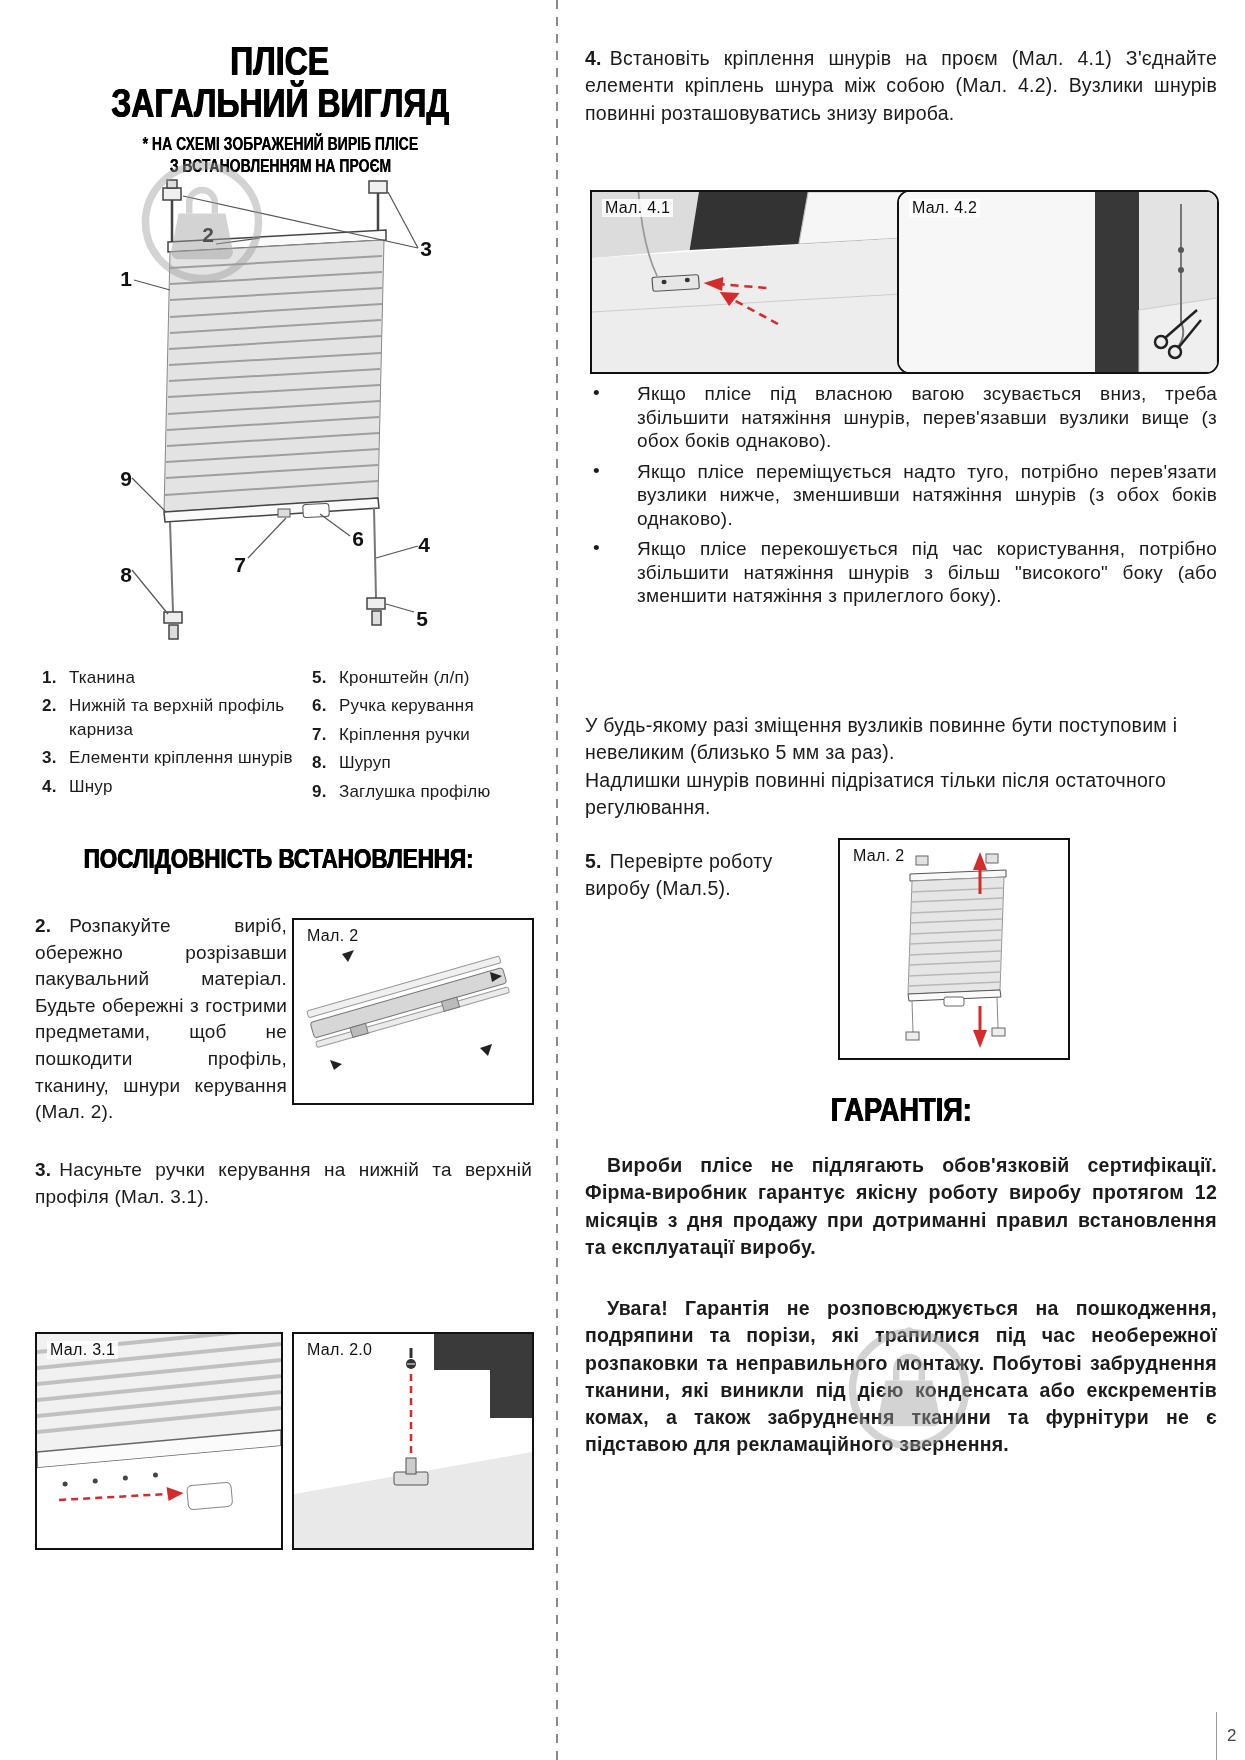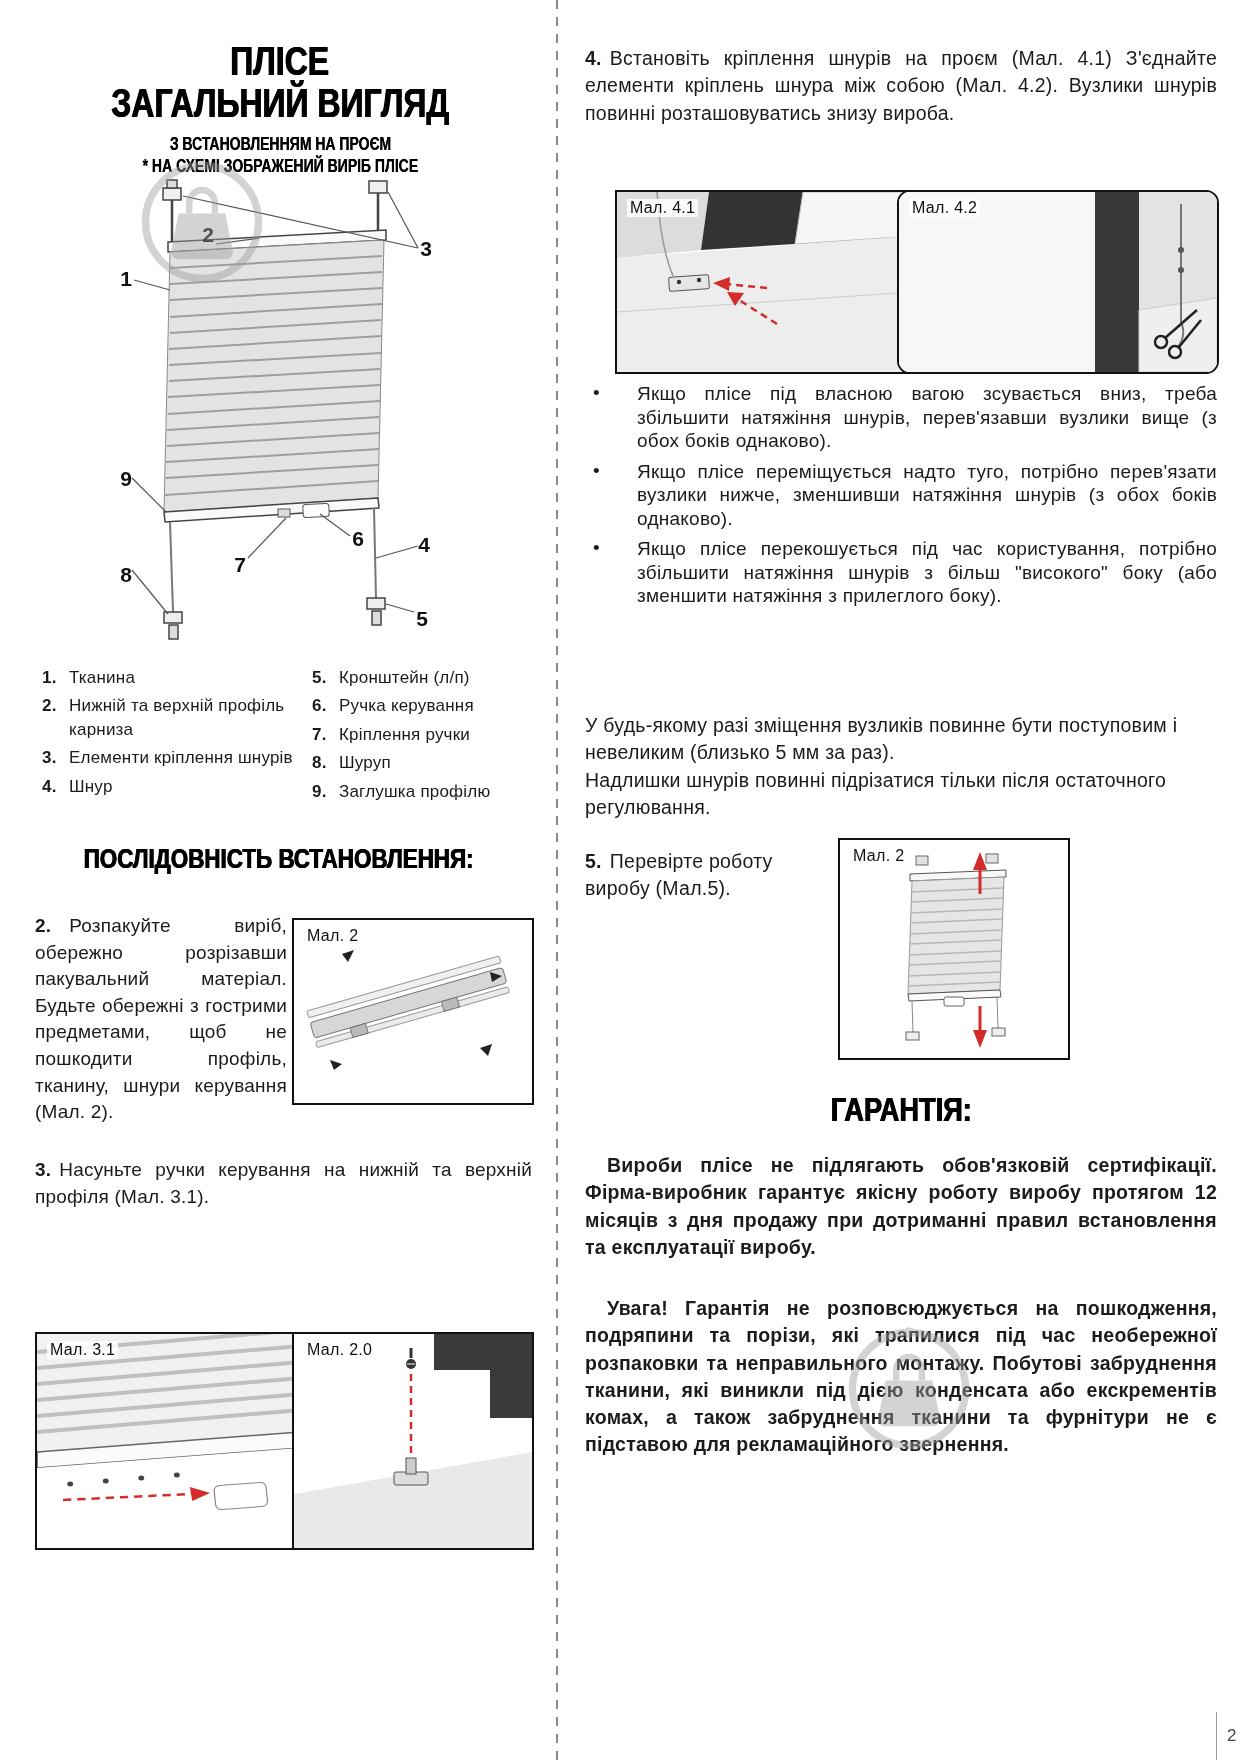--- a/index.html
+++ b/index.html
@@ -45,22 +45,22 @@
 <div class="page">
 
   <div class="divider"></div>
 
   <div class="abs center" style="left:25px;top:40px;width:510px;">
     <div class="big-title black-heading"><span class="cond">ПЛІСЕ</span></div>
     <div class="big-title black-heading"><span class="cond">ЗАГАЛЬНИЙ ВИГЛЯД</span></div>
   </div>
 
   <div class="abs center" style="left:25px;top:134px;width:510px;">
+    <div class="subtitle"><span class="cond">* НА СХЕМІ ЗОБРАЖЕНИЙ ВИРІБ ПЛІСЕ</span></div>
     <div class="subtitle"><span class="cond">З ВСТАНОВЛЕННЯМ НА ПРОЄМ</span></div>
-    <div class="subtitle"><span class="cond">* НА СХЕМІ ЗОБРАЖЕНИЙ ВИРІБ ПЛІСЕ</span></div>
   </div>
 
   <svg class="abs" style="left:20px;top:178px;" width="505" height="492" viewBox="0 0 505 492">
     <g stroke="#444" stroke-width="1.5" fill="#f0f0f0">
       <rect x="143" y="10" width="18" height="12"></rect>
       <rect x="147" y="2" width="10" height="8" fill="#ddd"></rect>
       <line x1="152" y1="22" x2="152" y2="64" stroke-width="2.5"></line>
       <rect x="349" y="3" width="18" height="12"></rect>
       <line x1="358" y1="15" x2="358" y2="57" stroke-width="2.5"></line>
     </g>
@@ -189,21 +189,21 @@
       <polygon points="196,52 208,56 198,62" fill="#222"></polygon>
       <polygon points="36,140 48,144 40,150" fill="#222"></polygon>
       <polygon points="186,128 198,124 194,136" fill="#222"></polygon>
     </svg>
   </div>
 
   <div class="abs left-step" style="left:35px;top:1157px;width:497px;">
     <p><span class="stepnum">3.</span><span>Насуньте ручки керування на нижній та верхній профіля (Мал. 3.1).</span></p>
   </div>
 
-  <div class="figbox" style="left:35px;top:1332px;width:244px;height:214px;padding-left:44px;">
+  <div class="figbox" style="left:35px;top:1332px;width:244px;height:214px;">
     <span class="figlabel">Мал. 3.1</span>
     <svg class="figsvg" viewBox="0 0 243 214" preserveAspectRatio="none">
       <rect width="243" height="214" fill="#f1f1f1"></rect>
       <g stroke="#c0c0c0" stroke-width="4">
         <line x1="0" y1="18" x2="243" y2="-6"></line>
           <line x1="0" y1="34" x2="243" y2="10"></line>
         <line x1="0" y1="50" x2="243" y2="26"></line>
           <line x1="0" y1="66" x2="243" y2="42"></line>
         <line x1="0" y1="82" x2="243" y2="58"></line>
           <line x1="0" y1="98" x2="243" y2="74"></line>
@@ -234,21 +234,21 @@
       <line x1="117" y1="14" x2="117" y2="24" stroke="#333" stroke-width="3"></line>
       <circle cx="117" cy="30" r="5" fill="#333"></circle>
         <line x1="113" y1="30" x2="121" y2="30" stroke="#fff"></line>
     </svg>
   </div>
 
   <div class="abs body-text" style="left:585px;top:45px;width:632px;">
     <span class="stepnum">4.</span><span>Встановіть кріплення шнурів на проєм (Мал. 4.1) З'єднайте елементи кріплень шнура між собою (Мал. 4.2). Вузлики шнурів повинні розташовуватись знизу вироба.</span>
   </div>
 
-  <div class="figbox" style="left:615px;top:190px;width:296px;height:180px;">
+  <div class="figbox" style="left:590px;top:190px;width:296px;height:180px;padding-left:48px;">
     <span class="figlabel">Мал. 4.1</span>
     <svg class="figsvg" viewBox="0 0 296 180" preserveAspectRatio="none">
       <rect width="296" height="180" fill="#fff"></rect>
       <polygon points="0,0 92,0 84,58 0,66" fill="#dcdcdc"></polygon>
       <polygon points="92,0 186,0 178,52 84,58" fill="#333"></polygon>
       <polygon points="186,0 296,0 296,44 178,52" fill="#f6f6f6" stroke="#bbb"></polygon>
       <polygon points="0,66 296,44 296,180 0,180" fill="#ededed"></polygon>
       <line x1="0" y1="120" x2="296" y2="100" stroke="#ccc"></line>
       <path d="M40,0 C42,30 46,60 56,84" stroke="#999" fill="none" stroke-width="1.5"></path>
       <rect x="52" y="84" width="40" height="14" rx="2" fill="#e6e6e6" stroke="#555" transform="rotate(-4 72 91)"></rect>

